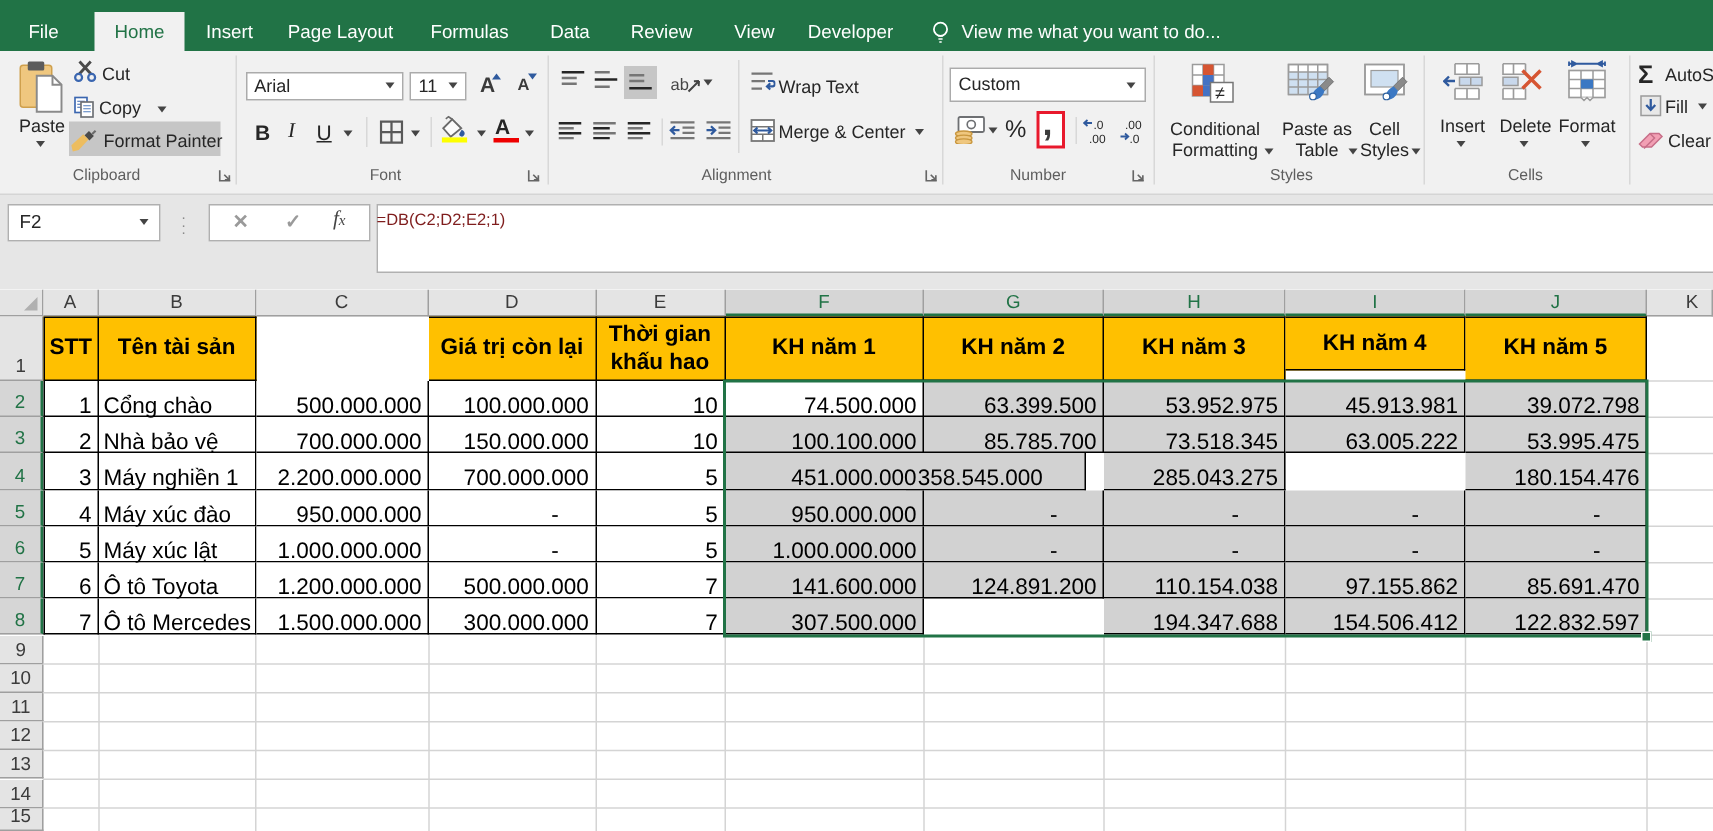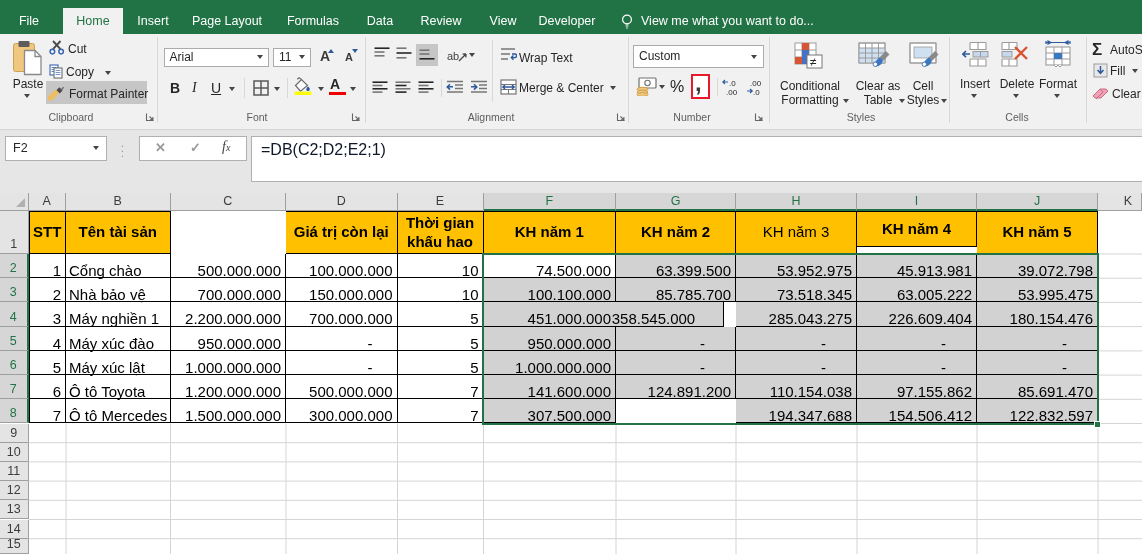--- a/index.html
+++ b/index.html
@@ -219,21 +219,21 @@
 <div class="a rtx" style="left:770px;top:92.5px;width:80px;text-align:center">Formatting</div>
 <div class="a dd" style="left:843px;top:98.5px"></div>
 <svg class="a" style="left:858px;top:42px" width="33" height="30" viewBox="0 0 33 30">
 <rect x="1" y="1" width="26" height="20" fill="#fff" stroke="#9b9b9b" stroke-width="1"></rect>
 <rect x="1" y="6" width="26" height="15" fill="#cfe0f1"></rect>
 <path d="M1 6 h26 M1 11 h26 M1 16 h26 M7.5 1 v20 M14 1 v20 M20.5 1 v20 M1 1 h26 v20 h-26 z" stroke="#9b9b9b" stroke-width="1" fill="none"></path>
 <path d="M22 15.5 L28 9.5 l3 3 -6 6 z" fill="#8a8a8a" stroke="#6e6e6e" stroke-width="0.6"></path>
 <path d="M22 15.5 l3 3 q-1 4 -4.5 5.5 q-4.5 1.8 -3.5 -3 q0.6 -3 5 -5.5 z" fill="#3b78c3"></path>
 <circle cx="17.3" cy="22.3" r="2.2" fill="#fff" stroke="#2e62a0" stroke-width="0.8"></circle>
   </svg>
-<div class="a rtx" style="left:838px;top:79px;width:80px;text-align:center">Clear as</div>
+<div class="a rtx" style="left:838px;top:79px;width:80px;text-align:center">Paste as</div>
 <div class="a rtx" style="left:838px;top:92.5px;width:80px;text-align:center">Table</div>
 <div class="a dd" style="left:899px;top:98.5px"></div>
 <svg class="a" style="left:909px;top:42px" width="30" height="30" viewBox="0 0 30 30">
 <rect x="1" y="1" width="26" height="20" fill="#fff" stroke="#9b9b9b" stroke-width="1"></rect>
 <rect x="5" y="5" width="18" height="11" fill="#cfe0f1" stroke="#9b9b9b" stroke-width="0.8"></rect>
 <path d="M1 1 h26 v20 h-26 z" stroke="#9b9b9b" stroke-width="1" fill="none"></path>
 <path d="M20 15.5 L26 9.5 l3 3 -6 6 z" fill="#8a8a8a" stroke="#6e6e6e" stroke-width="0.6"></path>
 <path d="M20 15.5 l3 3 q-1 4 -4.5 5.5 q-4.5 1.8 -3.5 -3 q0.6 -3 5 -5.5 z" fill="#3b78c3"></path>
 <circle cx="15.3" cy="22.3" r="2.2" fill="#fff" stroke="#2e62a0" stroke-width="0.8"></circle>
   </svg>
@@ -282,21 +282,21 @@
 <div class="a" style="left:0;top:130px;width:1142px;height:63px;background:#e6e6e6"></div>
 <div class="a" style="left:5px;top:136px;width:102px;height:25px;background:#fff;border:1px solid #b0b0b0"></div>
 <div class="a" style="left:13px;top:141px;font-size:12.5px;color:#262626">F2</div>
 <div class="a dd" style="left:93px;top:146px"></div>
 <div class="a" style="left:121px;top:141px;width:3px;color:#8a8a8a;font-size:10px;line-height:5px">.<br>.<br>.</div>
 <div class="a" style="left:138.5px;top:136px;width:108px;height:25px;background:#fff;border:1px solid #b0b0b0"></div>
 <div class="a" style="left:155px;top:140px;font-size:13px;color:#9a9a9a;font-weight:bold">✕</div>
 <div class="a" style="left:190px;top:140px;font-size:13px;color:#9a9a9a;font-weight:bold">✓</div>
 <div class="a" style="left:222px;top:139px;font-size:14px;color:#444;font-style:italic;font-family:'Liberation Serif',serif">f<span style="font-size:10px">x</span></div>
 <div class="a" style="left:251px;top:135.5px;width:892px;height:46px;background:#fff;border:1px solid #b0b0b0"></div>
-<div class="a" style="left:261px;top:141px;font-size:16px;color:#0f172a">=DB(C2;D2;E2;1)</div>
+<div class="a" style="left:251px;top:141px;font-size:11px;color:#7f1d1d">=DB(C2;D2;E2;1)</div>
 <div class="a" id="sheet" style="left:0;top:193px;width:1142px;height:361px;background:#fff;overflow:hidden">
 <div class="a ch" style="left:0;width:28.5px">
       <div style="position:absolute;right:3px;bottom:3px;width:0;height:0;border-left:9px solid transparent;border-bottom:9px solid #b0b0b0"></div>
     </div>
 <div class="a ch" style="left:28.5px;width:37.5px;">A</div>
 <div class="a ch" style="left:66px;width:104.5px;">B</div>
 <div class="a ch" style="left:170.5px;width:115.5px;">C</div>
 <div class="a ch" style="left:286px;width:111.5px;">D</div>
 <div class="a ch" style="left:397.5px;width:86px;">E</div>
 <div class="a ch chs" style="left:483.5px;width:132.5px;">F</div>
@@ -345,21 +345,21 @@
       <path d="M1098 182.1 H1142" stroke="#d4d4d4" stroke-width="1"></path>
       <path d="M1098 206.3 H1142" stroke="#d4d4d4" stroke-width="1"></path>
       <path d="M1098 230.5 H1142" stroke="#d4d4d4" stroke-width="1"></path>
     </svg>
 <div class="a cell" style="left:28.5px;top:18px;width:37.5px;height:43px;background:#ffc000;border-top:1.4px solid #000;border-left:1.4px solid #000;display:flex;align-items:center;justify-content:center;text-align:center;font-weight:bold;padding:0 2px;line-height:1.25;white-space:normal">STT</div>
 <div class="a cell" style="left:66px;top:18px;width:104.5px;height:43px;background:#ffc000;border-top:1.4px solid #000;display:flex;align-items:center;justify-content:center;text-align:center;font-weight:bold;padding:0 2px;line-height:1.25;white-space:normal">Tên tài sản</div>
 <div class="a cell" style="left:286px;top:18px;width:111.5px;height:43px;background:#ffc000;border-top:1.4px solid #000;display:flex;align-items:center;justify-content:center;text-align:center;font-weight:bold;padding:0 2px;line-height:1.25;white-space:normal">Giá trị còn lại</div>
 <div class="a cell" style="left:397.5px;top:18px;width:86px;height:43px;background:#ffc000;border-top:1.4px solid #000;display:flex;align-items:center;justify-content:center;text-align:center;font-weight:bold;padding:0 2px;line-height:1.25;white-space:normal">Thời gian khấu hao</div>
 <div class="a cell" style="left:483.5px;top:18px;width:132.5px;height:43px;background:#ffc000;border-top:1.4px solid #000;display:flex;align-items:center;justify-content:center;text-align:center;font-weight:bold;padding:0 2px;line-height:1.25;white-space:normal">KH năm 1</div>
 <div class="a cell" style="left:616px;top:18px;width:120px;height:43px;background:#ffc000;border-top:1.4px solid #000;display:flex;align-items:center;justify-content:center;text-align:right;font-weight:bold;padding:0 2px;line-height:1.25;white-space:normal">KH năm 2</div>
-<div class="a cell" style="left:736px;top:18px;width:121px;height:43px;background:#ffc000;border-top:1.4px solid #000;display:flex;align-items:center;justify-content:center;text-align:center;font-weight:normal;padding:0 2px;line-height:1.25;white-space:normal">KH năm 3</div>
+<div class="a cell" style="left:736px;top:18px;width:121px;height:43px;background:#ffc000;border-top:1.4px solid #000;display:flex;align-items:center;justify-content:center;text-align:center;font-weight:bold;padding:0 2px;line-height:1.25;white-space:normal">KH năm 3</div>
 <div class="a cell" style="left:857px;top:18px;width:120px;height:36px;background:#ffc000;border-top:1.4px solid #000;display:flex;align-items:center;justify-content:center;text-align:center;font-weight:bold;padding:0 2px;line-height:1.25;white-space:normal">KH năm 4</div>
 <div class="a cell" style="left:977px;top:18px;width:121px;height:43px;background:#ffc000;border-top:1.4px solid #000;display:flex;align-items:center;justify-content:center;text-align:center;font-weight:bold;padding:0 2px;line-height:1.25;white-space:normal">KH năm 5</div>
 <div class="a cell" style="left:28.5px;top:61px;width:37.5px;height:24.2px;border-left:1.4px solid #000;text-align:right;padding-right:4px"><span style="position:relative;z-index:2">1</span></div>
 <div class="a cell" style="left:66px;top:61px;width:104.5px;height:24.2px;text-align:left;padding-left:3px"><span style="position:relative;z-index:2">Cổng chào</span></div>
 <div class="a cell" style="left:170.5px;top:61px;width:115.5px;height:24.2px;text-align:right;padding-right:4px"><span style="position:relative;z-index:2">500.000.000</span></div>
 <div class="a cell" style="left:286px;top:61px;width:111.5px;height:24.2px;text-align:right;padding-right:4px"><span style="position:relative;z-index:2">100.000.000</span></div>
 <div class="a cell" style="left:397.5px;top:61px;width:86px;height:24.2px;text-align:right;padding-right:4px"><span style="position:relative;z-index:2">10</span></div>
 <div class="a cell" style="left:483.5px;top:61px;width:132.5px;height:24.2px;text-align:right;padding-right:4px"><span style="position:relative;z-index:2">74.500.000</span></div>
 <div class="a cell sel" style="left:616px;top:61px;width:120px;height:24.2px;text-align:right;padding-right:4px"><span style="position:relative;z-index:2">63.399.500</span></div>
 <div class="a cell sel" style="left:736px;top:61px;width:121px;height:24.2px;text-align:right;padding-right:4px"><span style="position:relative;z-index:2">53.952.975</span></div>
@@ -376,21 +376,20 @@
 <div class="a cell sel" style="left:857px;top:85.2px;width:120px;height:24.2px;text-align:right;padding-right:4px"><span style="position:relative;z-index:2">63.005.222</span></div>
 <div class="a cell sel" style="left:977px;top:85.2px;width:121px;height:24.2px;text-align:right;padding-right:4px"><span style="position:relative;z-index:2">53.995.475</span></div>
 <div class="a cell" style="left:28.5px;top:109.4px;width:37.5px;height:24.2px;border-left:1.4px solid #000;text-align:right;padding-right:4px"><span style="position:relative;z-index:2">3</span></div>
 <div class="a cell" style="left:66px;top:109.4px;width:104.5px;height:24.2px;text-align:left;padding-left:3px"><span style="position:relative;z-index:2">Máy nghiền 1</span></div>
 <div class="a cell" style="left:170.5px;top:109.4px;width:115.5px;height:24.2px;text-align:right;padding-right:4px"><span style="position:relative;z-index:2">2.200.000.000</span></div>
 <div class="a cell" style="left:286px;top:109.4px;width:111.5px;height:24.2px;text-align:right;padding-right:4px"><span style="position:relative;z-index:2">700.000.000</span></div>
 <div class="a cell" style="left:397.5px;top:109.4px;width:86px;height:24.2px;text-align:right;padding-right:4px"><span style="position:relative;z-index:2">5</span></div>
 <div class="a cell sel" style="left:483.5px;top:109.4px;width:132.5px;height:24.2px;text-align:right;padding-right:4px"><span style="position:relative;z-index:2">451.000.000</span></div>
 <div class="a cell sel" style="left:604px;top:109.4px;width:120px;height:24.2px;text-align:center;padding-right:20px"><span style="position:relative;z-index:2">358.545.000</span></div>
 <div class="a cell sel" style="left:736px;top:109.4px;width:121px;height:24.2px;text-align:right;padding-right:4px"><span style="position:relative;z-index:2">285.043.275</span></div>
-<div class="a cell sel" style="left:857px;top:109.4px;width:120px;height:24.2px;text-align:right;padding-right:4px"><span style="position:relative;z-index:2">226.609.404</span></div>
 <div class="a cell sel" style="left:977px;top:109.4px;width:121px;height:24.2px;text-align:right;padding-right:4px"><span style="position:relative;z-index:2">180.154.476</span></div>
 <div class="a cell" style="left:28.5px;top:133.6px;width:37.5px;height:24.2px;border-left:1.4px solid #000;text-align:right;padding-right:4px"><span style="position:relative;z-index:2">4</span></div>
 <div class="a cell" style="left:66px;top:133.6px;width:104.5px;height:24.2px;text-align:left;padding-left:3px"><span style="position:relative;z-index:2">Máy xúc đào</span></div>
 <div class="a cell" style="left:170.5px;top:133.6px;width:115.5px;height:24.2px;text-align:right;padding-right:4px"><span style="position:relative;z-index:2">950.000.000</span></div>
 <div class="a cell" style="left:286px;top:133.6px;width:111.5px;height:24.2px;text-align:right;padding-right:24px"><span style="position:relative;z-index:2">-</span></div>
 <div class="a cell" style="left:397.5px;top:133.6px;width:86px;height:24.2px;text-align:right;padding-right:4px"><span style="position:relative;z-index:2">5</span></div>
 <div class="a cell sel" style="left:483.5px;top:133.6px;width:132.5px;height:24.2px;text-align:right;padding-right:4px"><span style="position:relative;z-index:2">950.000.000</span></div>
 <div class="a cell sel" style="left:616px;top:133.6px;width:120px;height:24.2px;text-align:right;padding-right:30px"><span style="position:relative;z-index:2">-</span></div>
 <div class="a cell sel" style="left:736px;top:133.6px;width:121px;height:24.2px;text-align:right;padding-right:30px"><span style="position:relative;z-index:2">-</span></div>
 <div class="a cell sel" style="left:857px;top:133.6px;width:120px;height:24.2px;text-align:right;padding-right:30px"><span style="position:relative;z-index:2">-</span></div>

